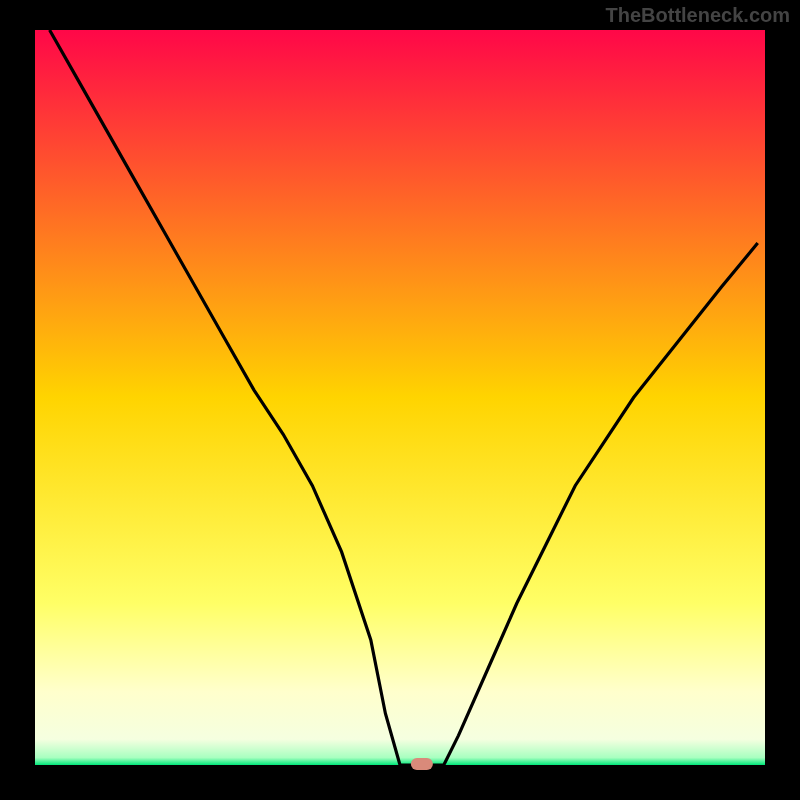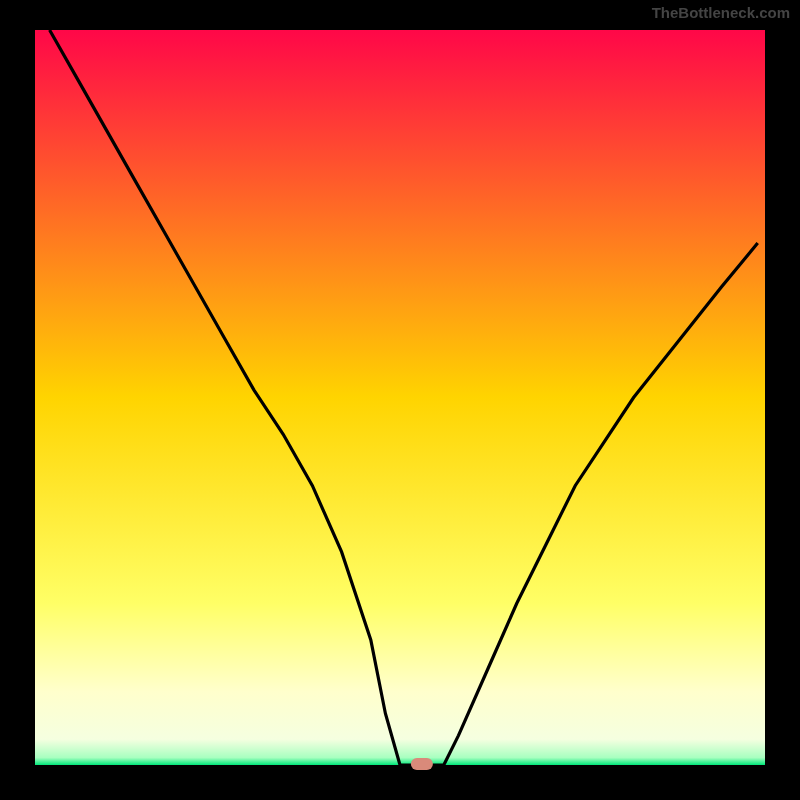--- a/index.html
+++ b/index.html
@@ -12,21 +12,21 @@
 }
 .chart-container {
   width: 800px;
   height: 800px;
   position: relative;
 }
 .watermark {
   position: absolute;
   top: 4px;
   right: 10px;
-  font-size: 15px;
+  font-size: 20px;
   font-weight: bold;
   color: #444;
   z-index: 10;
 }
 svg { display: block; }
 </style>
 </head>
 <body>
 
 <div class="chart-container">

